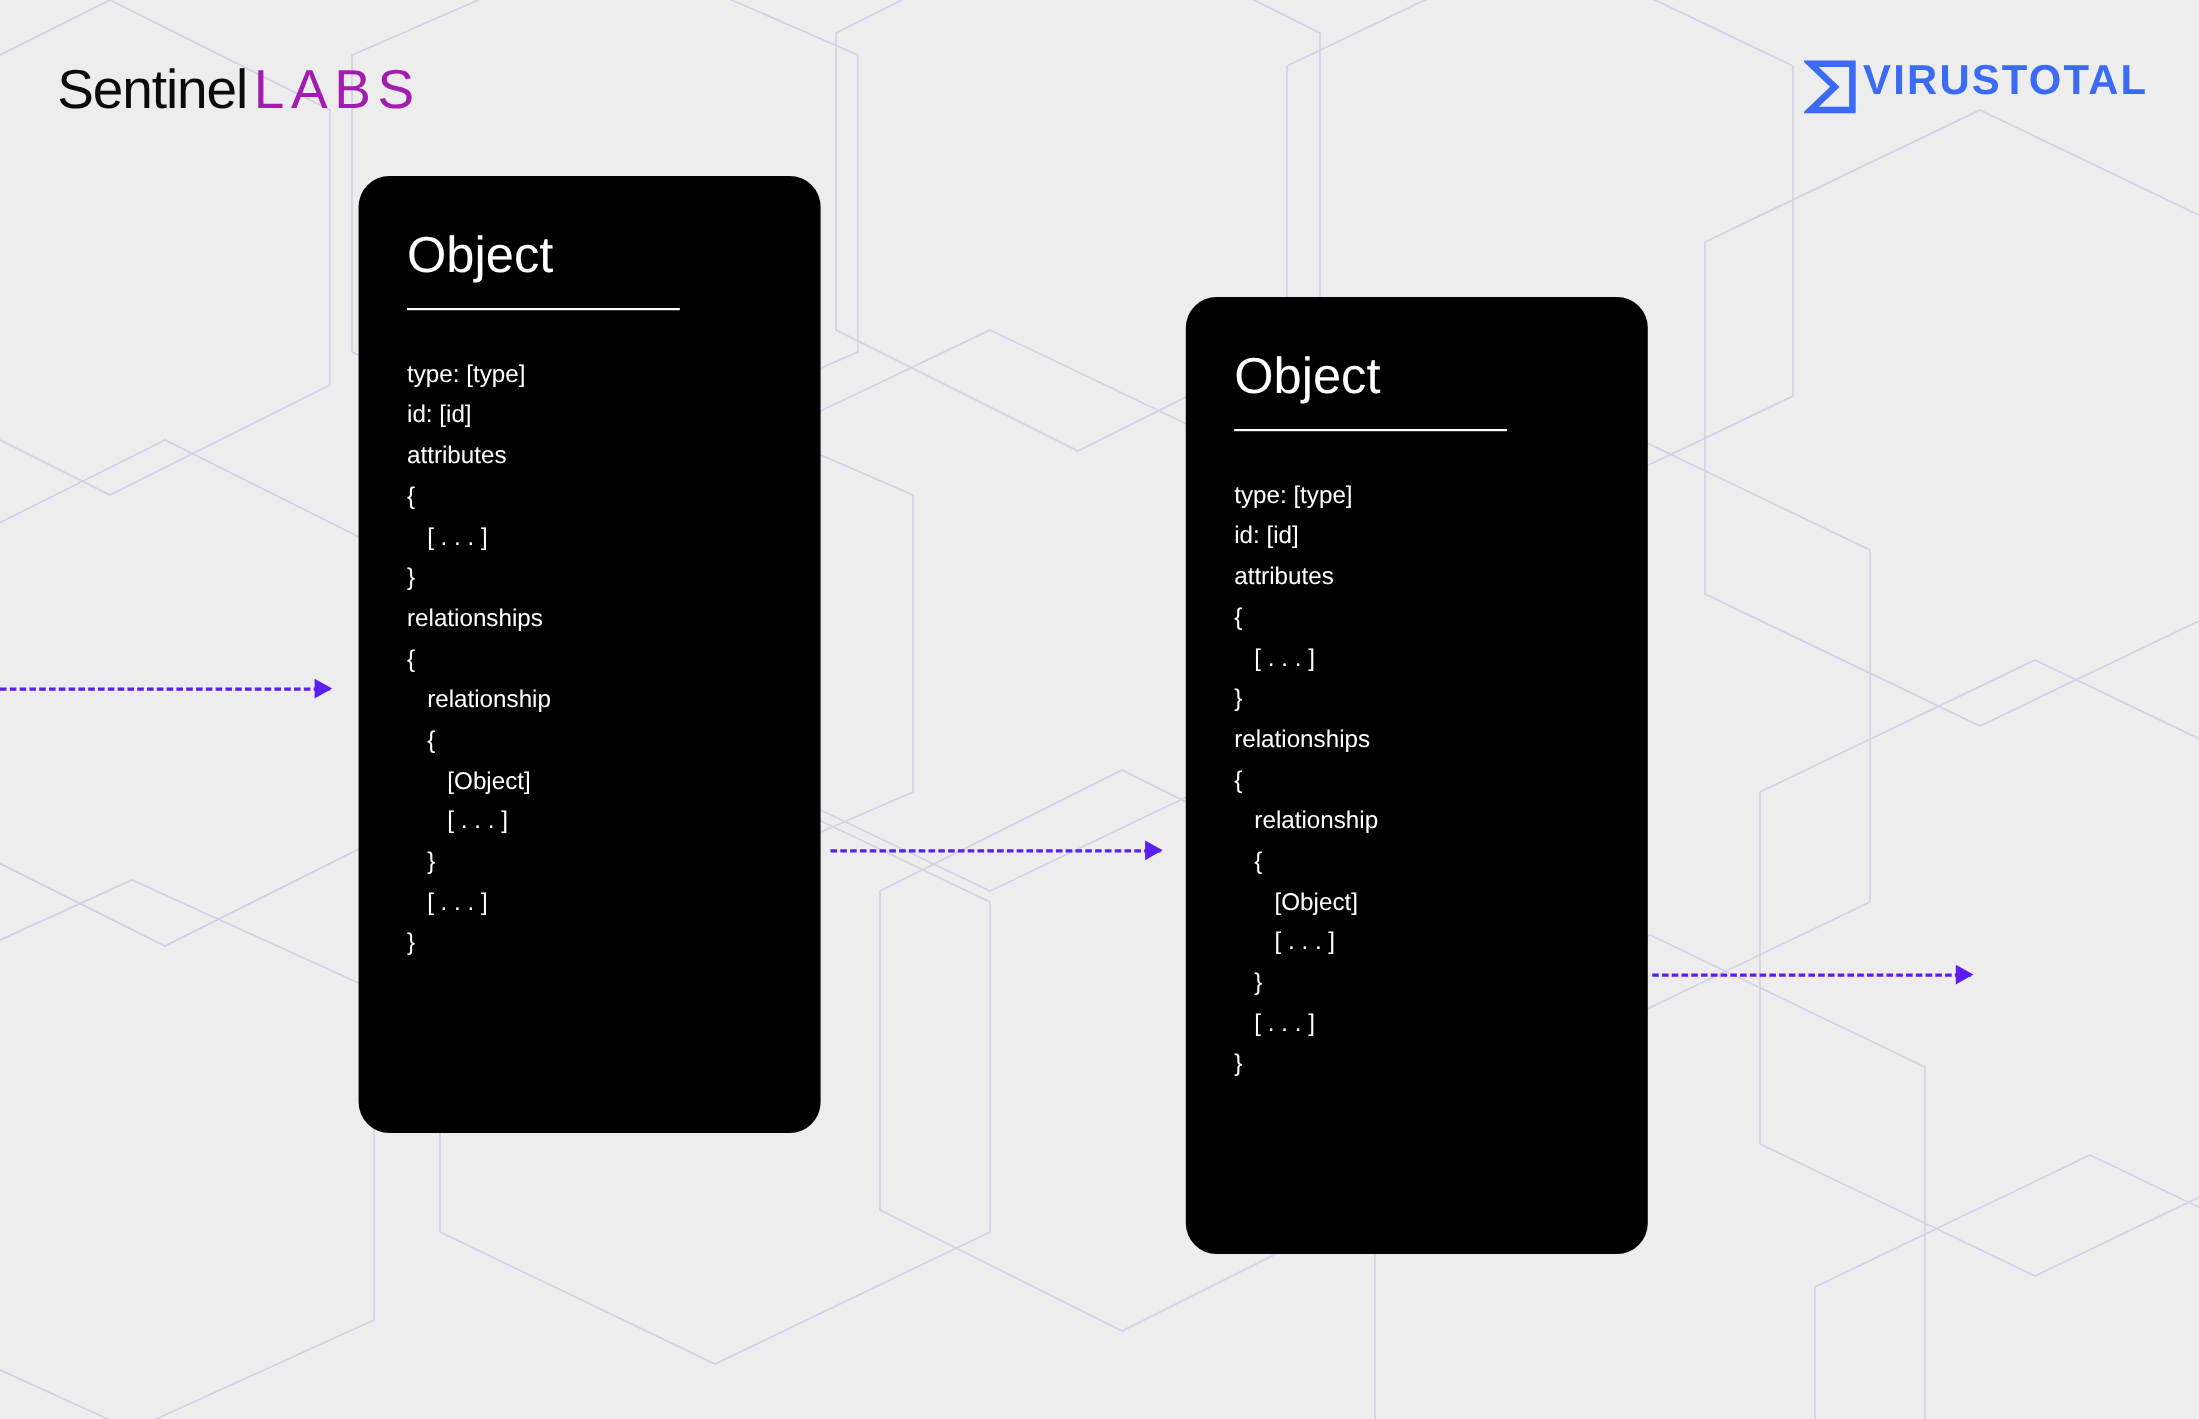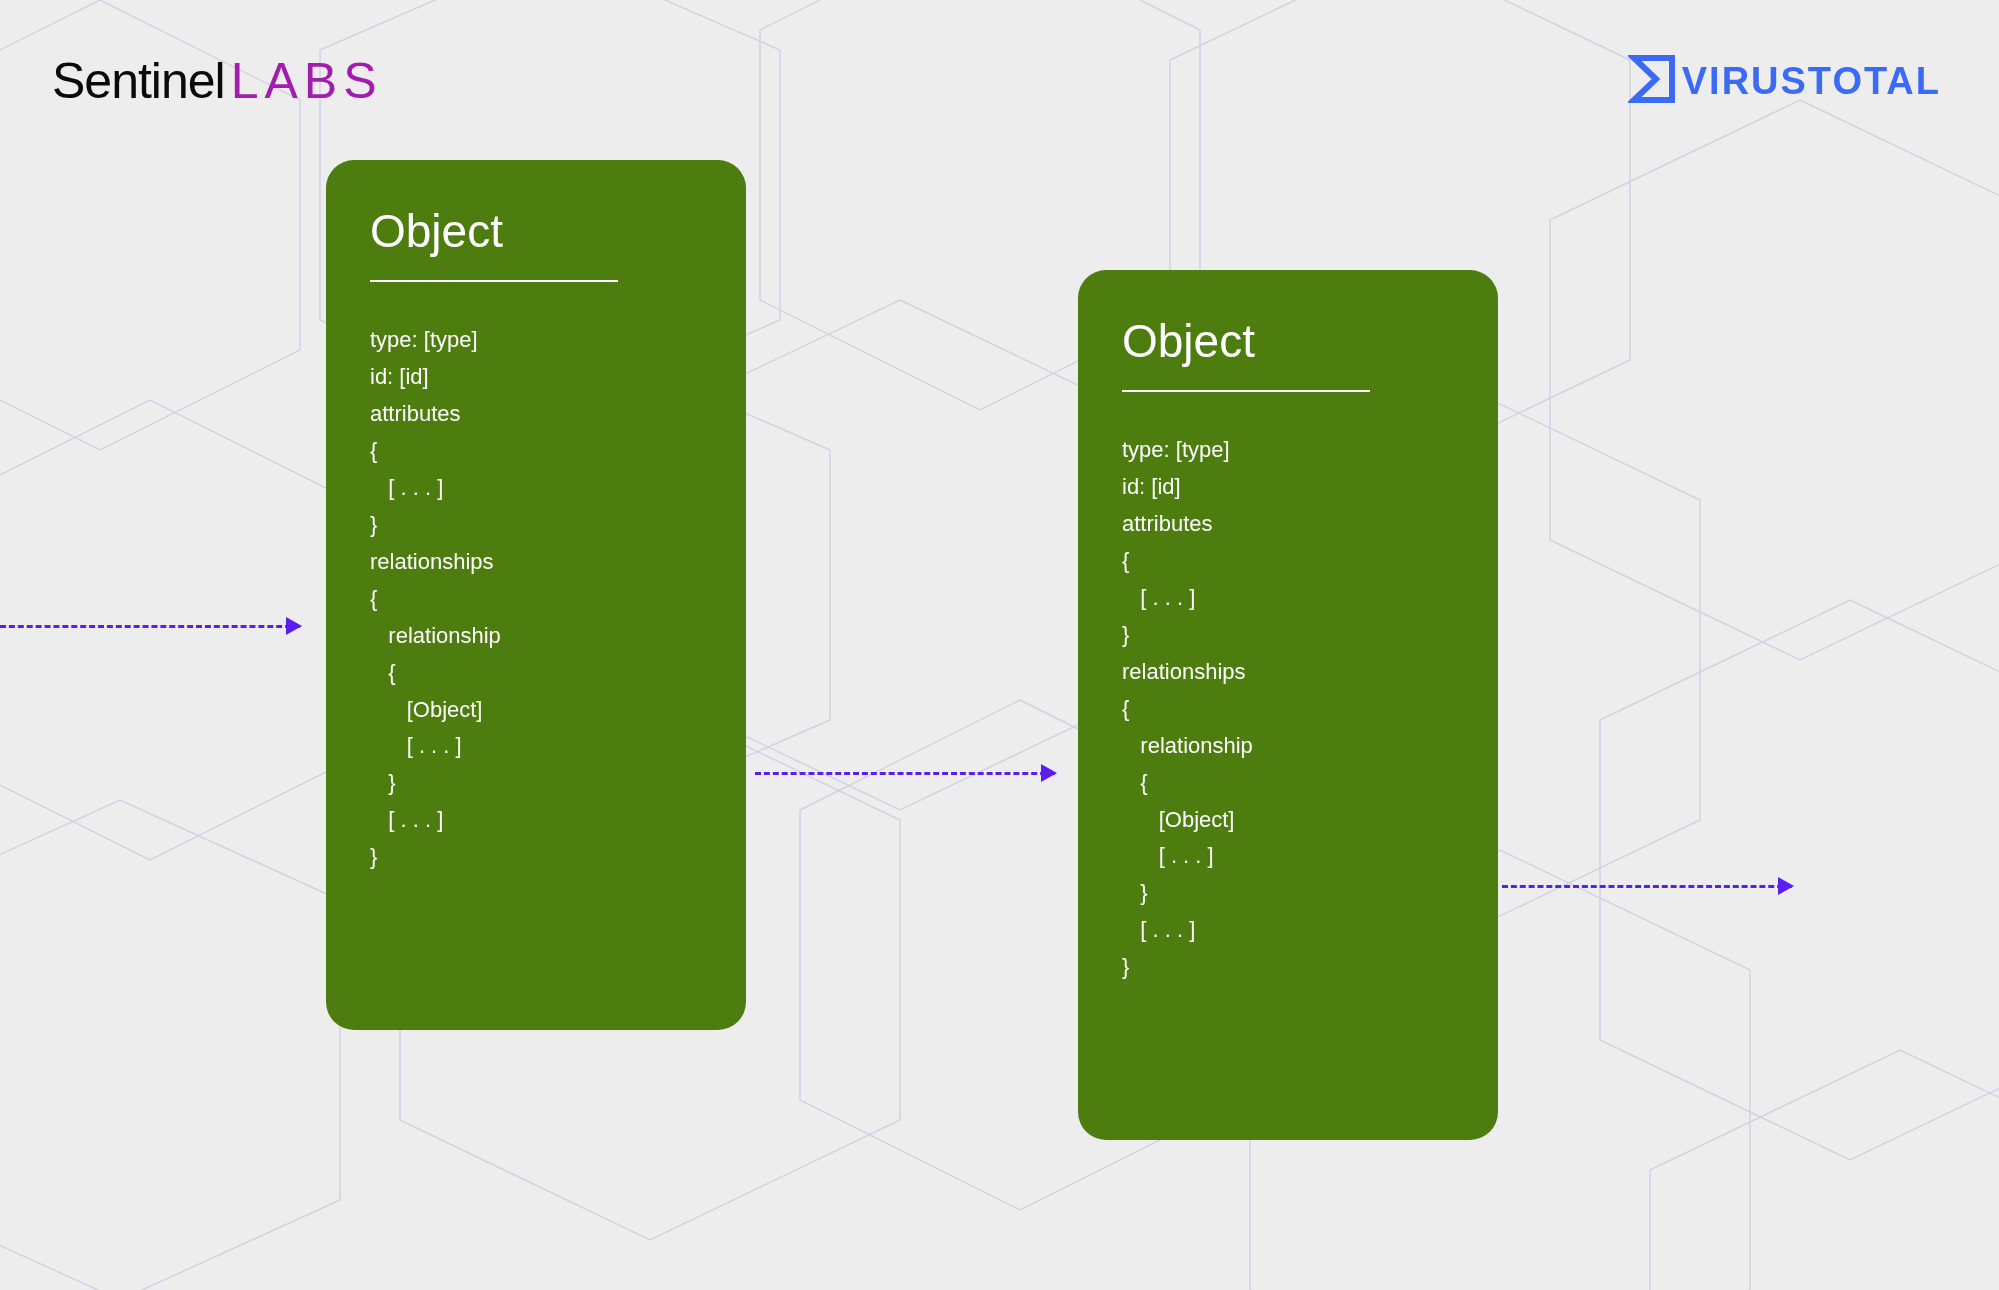--- a/index.html
+++ b/index.html
@@ -39,34 +39,34 @@
   .logo-sentinel .labs {
     color: #a21caf;
     font-weight: 400;
     margin-left: 6px;
     letter-spacing: 6px;
     font-family: "Arial", sans-serif;
   }
   .logo-virustotal {
     position: absolute;
     top: 52px;
-    right: 58px;
+    right: 46px;
     display: flex;
-    align-items: center;
+    align-items: flex-start;
     color: #3b6bf4;
   }
   .logo-virustotal .vt-text {
     font-size: 38px;
     font-weight: 600;
     letter-spacing: 2px;
   }
   
   .card {
     position: absolute;
-    background: #4d7c0f;
+    background: #000000;
     border-radius: 28px;
     color: #fff;
     padding: 44px 32px 48px 44px;
   }
   .card-1 {
     top: 160px;
     left: 326px;
     width: 420px;
     height: 870px;
   }

